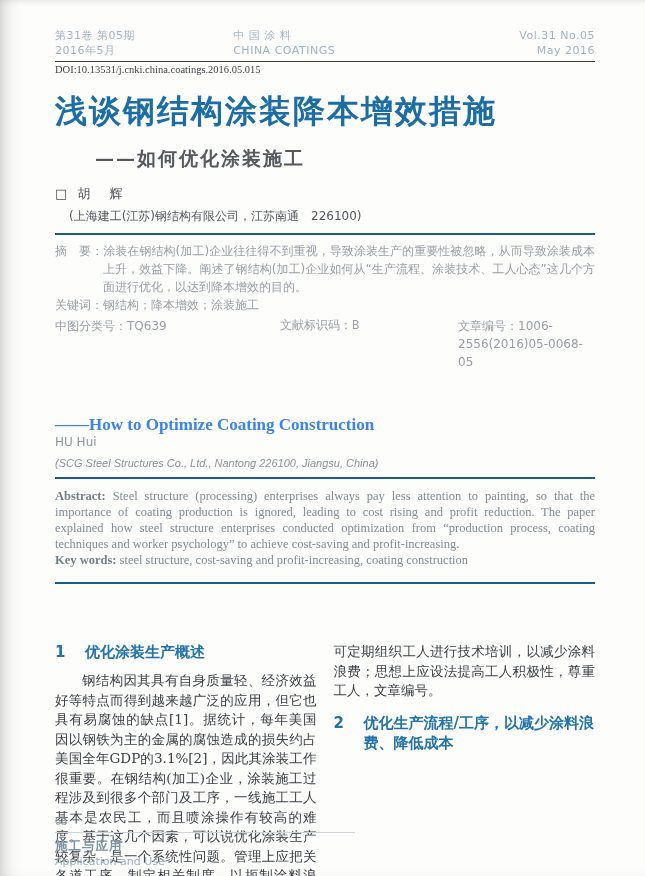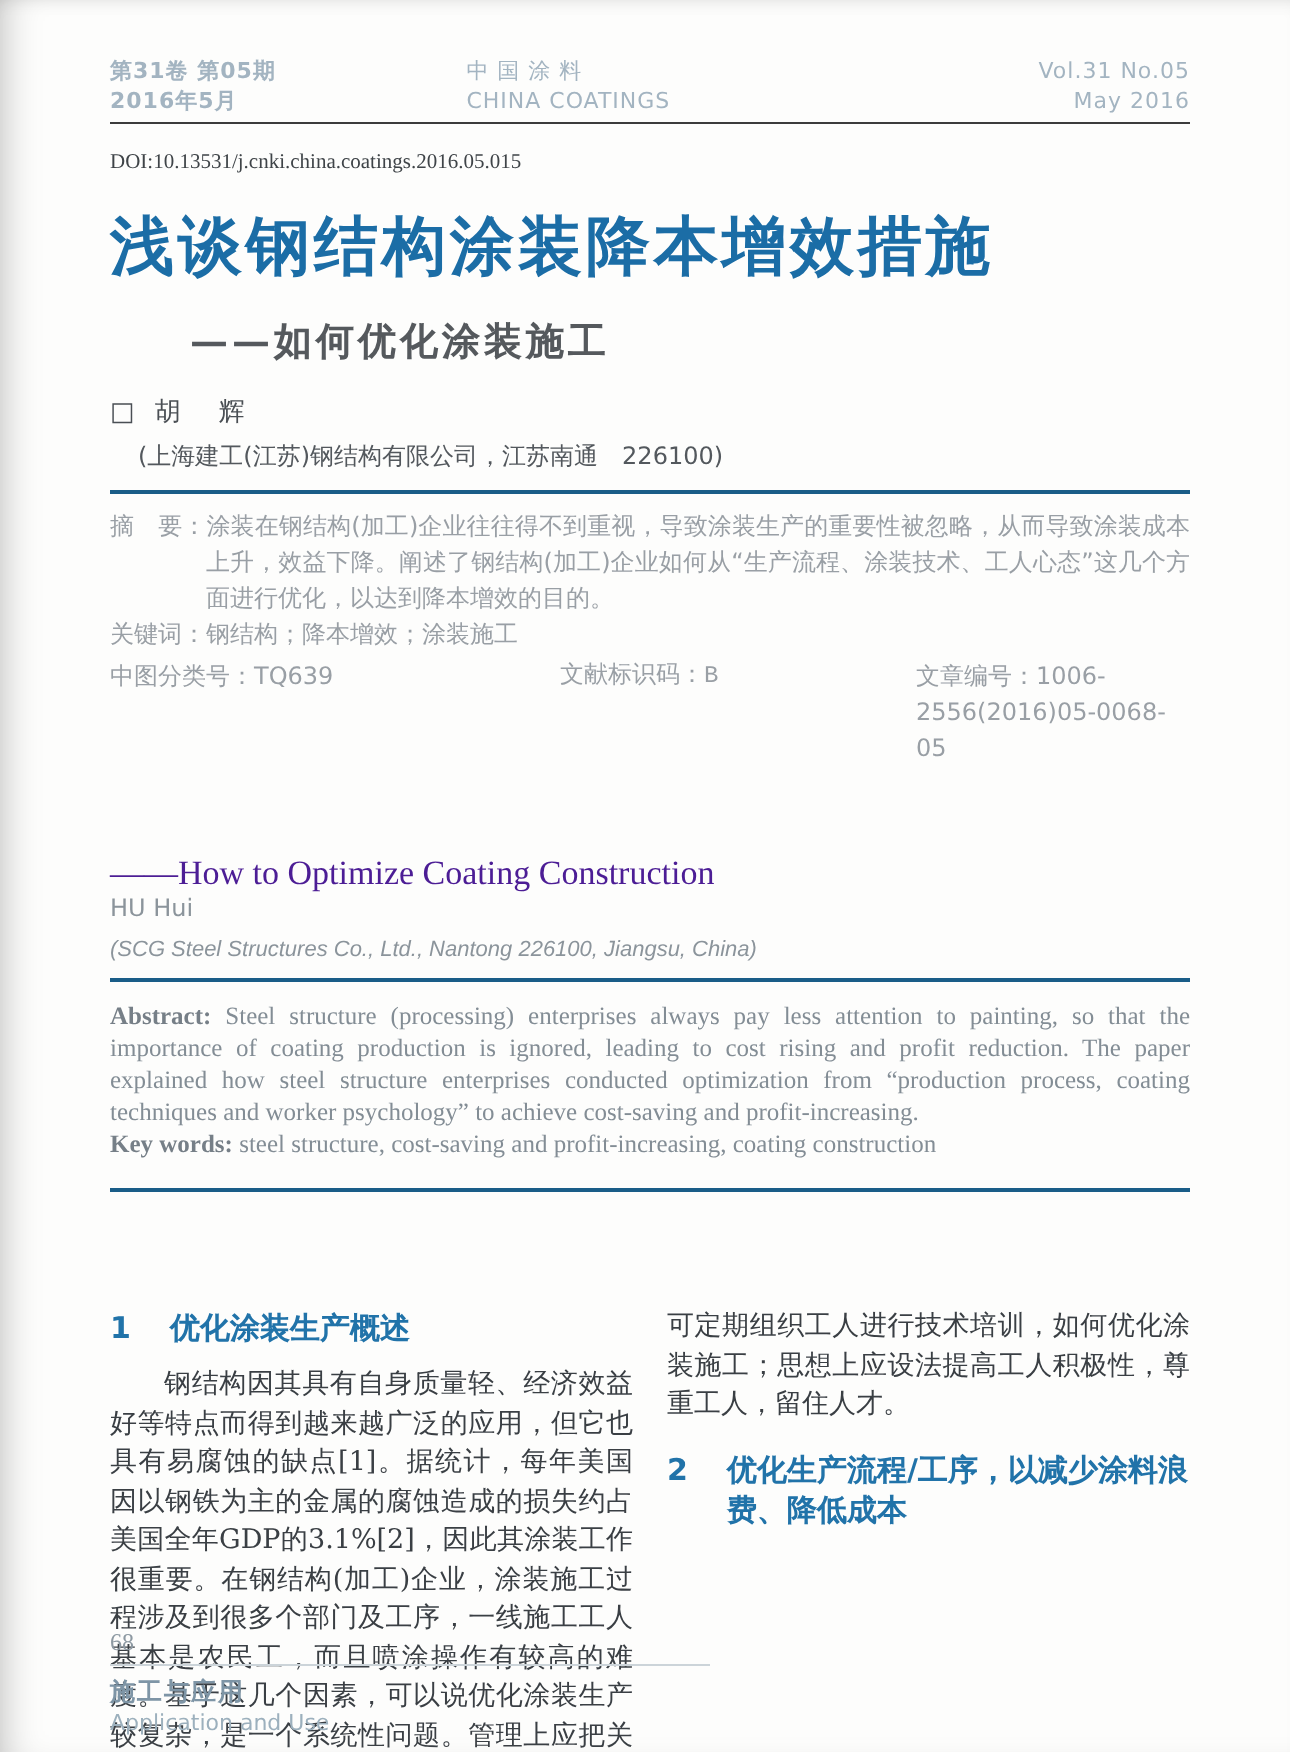--- a/index.html
+++ b/index.html
@@ -10,26 +10,26 @@
     margin:0 auto;
     background:#fdfdfc;
     box-shadow: inset 14px 0 20px -14px rgba(0,0,0,.28), inset 0 6px 10px -8px rgba(0,0,0,.15);
     padding:28px 50px 0 55px;
     overflow:hidden;
     font-family:"DejaVu Sans","Liberation Sans",sans-serif;
     color:#33383c;
   }
   
   .jheader { display:flex; font-size:11px; line-height:15px; color:#a3b4c1; letter-spacing:.5px; }
-  .jh-left { width:33%;font-weight:bold; }
+  .jh-left { width:33%; }
   .jh-center { width:34%; }
   .jh-right { width:33%; text-align:right; }
   .doi-row {
     border-top:1px solid #3c3c3c;
-    margin-top:3px; padding-top:14px;
+    margin-top:3px; padding-top:2px;
     font-size:10.5px; color:#3f4448;
     font-family:"Liberation Serif","DejaVu Serif",serif;
   }
   
   .title-cn {
     margin-top:15px;
     font-size:32px; font-weight:bold; letter-spacing:2px;
     color:#1b6da6;
     font-family:"DejaVu Sans","Liberation Sans",sans-serif;
   }
@@ -52,22 +52,22 @@
   .clc-row .seg2 { width:145px;font-family:Liberation Mono, monospace; }
   .clc-row .seg3 { flex:1;margin-left:33px; }
   
   .en-block { margin-top:44px; }
   .title-en {
     font-size:23px; line-height:42px; font-weight:bold;
     color:#1b6da6; letter-spacing:.2px;
     font-family:"Liberation Sans","DejaVu Sans",sans-serif;
   }
   .subtitle-en {
-    margin-top:14px; font-size:17px; font-weight:normal;
-    color:#4c1d95; font-family:"Liberation Serif","DejaVu Serif",serif;
+    margin-top:14px; font-size:17px; font-weight:bold;
+    color:#3b82f6; font-family:"Liberation Serif","DejaVu Serif",serif;
   }
   .author-en { font-size:12px; color:#8b949b; }
   .affil-en  { margin-top:8px; font-size:11px; font-style:italic; color:#8b949b;
                font-family:Liberation Sans, sans-serif; }
   
   .abstract-en {
     margin-top:5px; padding:4px 0 6px 0;
     font-size:12.5px; line-height:16px; text-align:justify;
     color:#838d95; font-family:"Liberation Serif","DejaVu Serif",serif;
   }
@@ -158,21 +158,21 @@
 
   <div class="columns">
     <div class="col">
       <h3>
         <span class="num">1</span>
         <span class="htext">优化涂装生产概述</span>
       </h3>
       <div class="para">钢结构因其具有自身质量轻、经济效益好等特点而得到越来越广泛的应用，但它也具有易腐蚀的缺点[1]。据统计，每年美国因以钢铁为主的金属的腐蚀造成的损失约占美国全年GDP的3.1%[2]，因此其涂装工作很重要。在钢结构(加工)企业，涂装施工过程涉及到很多个部门及工序，一线施工工人基本是农民工，而且喷涂操作有较高的难度。基于这几个因素，可以说优化涂装生产较复杂，是一个系统性问题。管理上应把关各道工序，制定相关制度，以扼制涂料浪费；喷涂操作上应不断提高工人的技能水平，</div>
     </div>
     <div class="col">
-      <div class="cont">可定期组织工人进行技术培训，如何优化涂装施工；思想上应设法提高工人积极性，尊重工人，留住人才。</div>
+      <div class="cont">可定期组织工人进行技术培训，以减少涂料浪费；思想上应设法提高工人积极性，尊重工人，文章编号。</div>
       <div class="h2wrap">
         <h3>
           <span class="num">2</span>
           <span class="htext">优化生产流程/工序，以减少涂料浪费、降低成本</span>
         </h3>
       </div>
 
     </div>
   </div>
 

